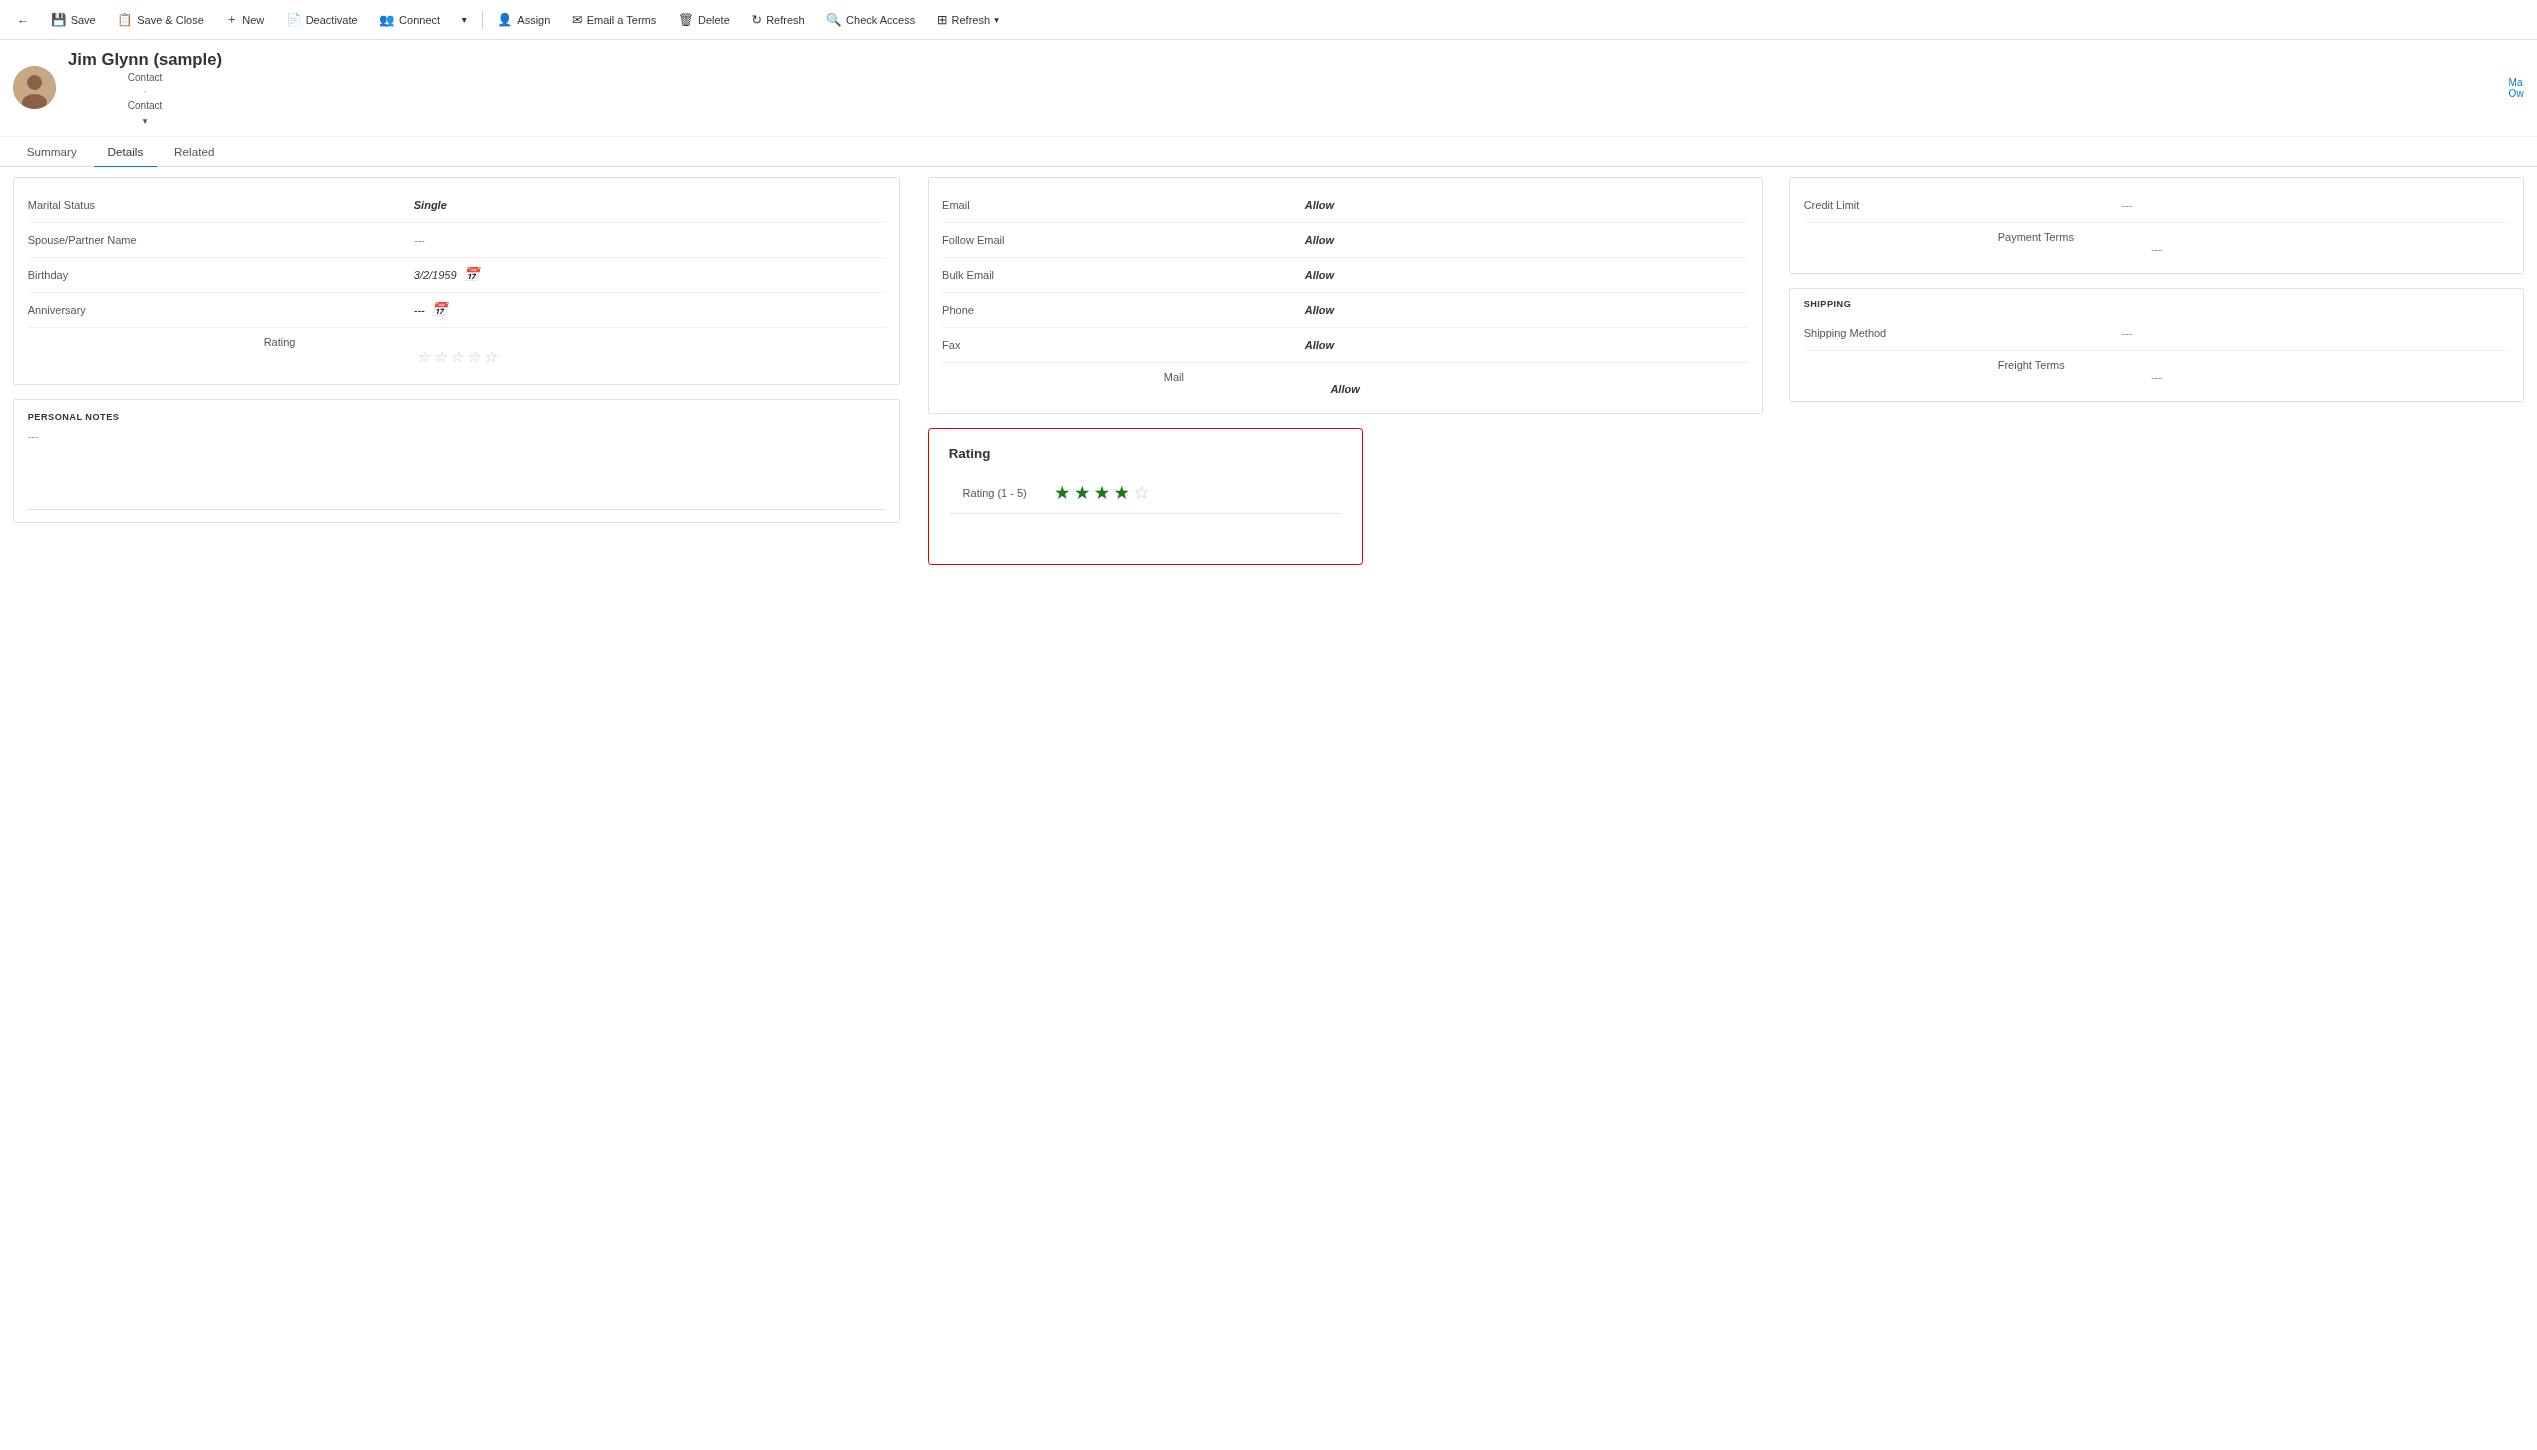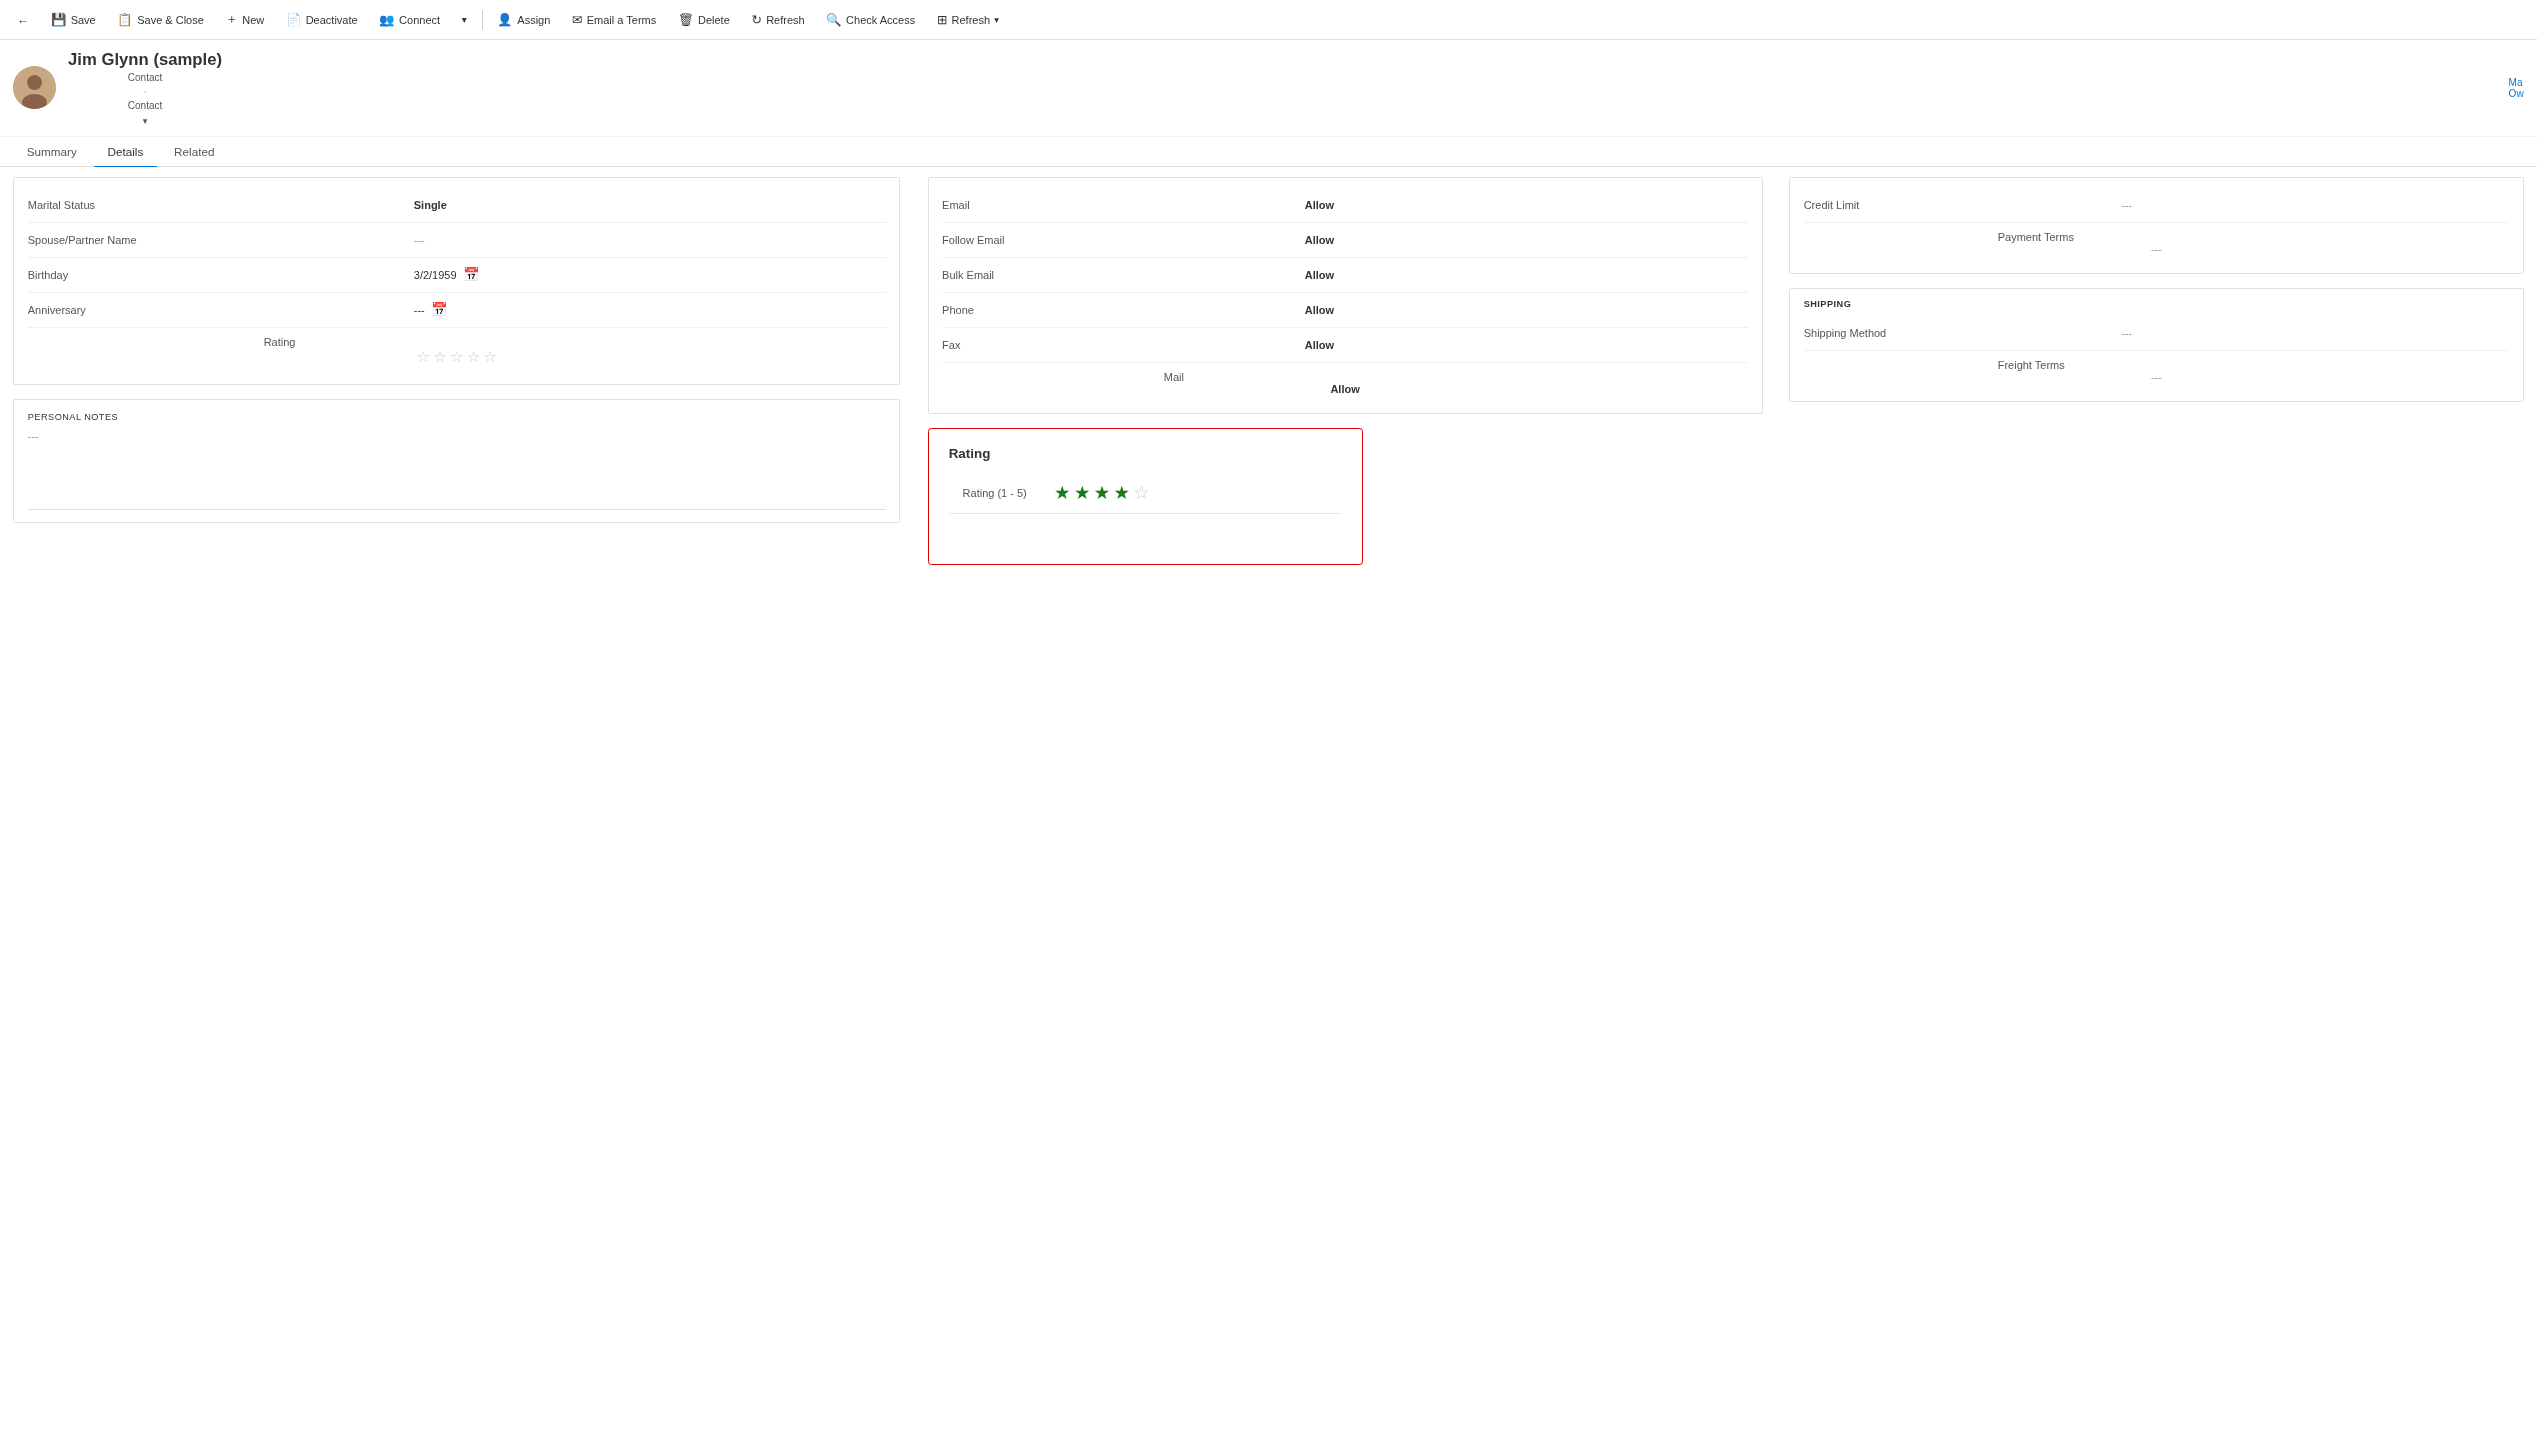--- a/index.html
+++ b/index.html
@@ -114,20 +114,21 @@
     .form-label {
       width: 45%;
       color: #555;
       font-size: 11px;
       flex-shrink: 0;
     }
     .form-value {
       flex: 1;
       font-size: 11px;
       color: #333;
+      font-style: italic;
     }
     .form-value.bold { font-weight: 600; }
     .form-value.empty { color: #999; }
 
     
     .stars-empty { display: flex; gap: 3.3px; }
     .star-empty { font-size: 15px; color: #ccc; }
 
     
     .stars-green { display: flex; gap: 3.3px; }
@@ -145,21 +146,21 @@
     }
 
     
     .personal-notes-card {
       border: 0.8px solid #e0e0e0;
       border-radius: 1.7px;
       padding: 11.7px 13.4px;
     }
     .personal-notes-title {
       font-size: 9.2px;
-      font-weight: 400;
+      font-weight: 700;
       letter-spacing: 0.05em;
       text-transform: uppercase;
       margin-bottom: 8.4px;
     }
     .personal-notes-value { color: #999; font-size: 11px; }
 
     
     .rating-popup {
       border: 1.7px solid #e00000;
       border-radius: 3.3px;

